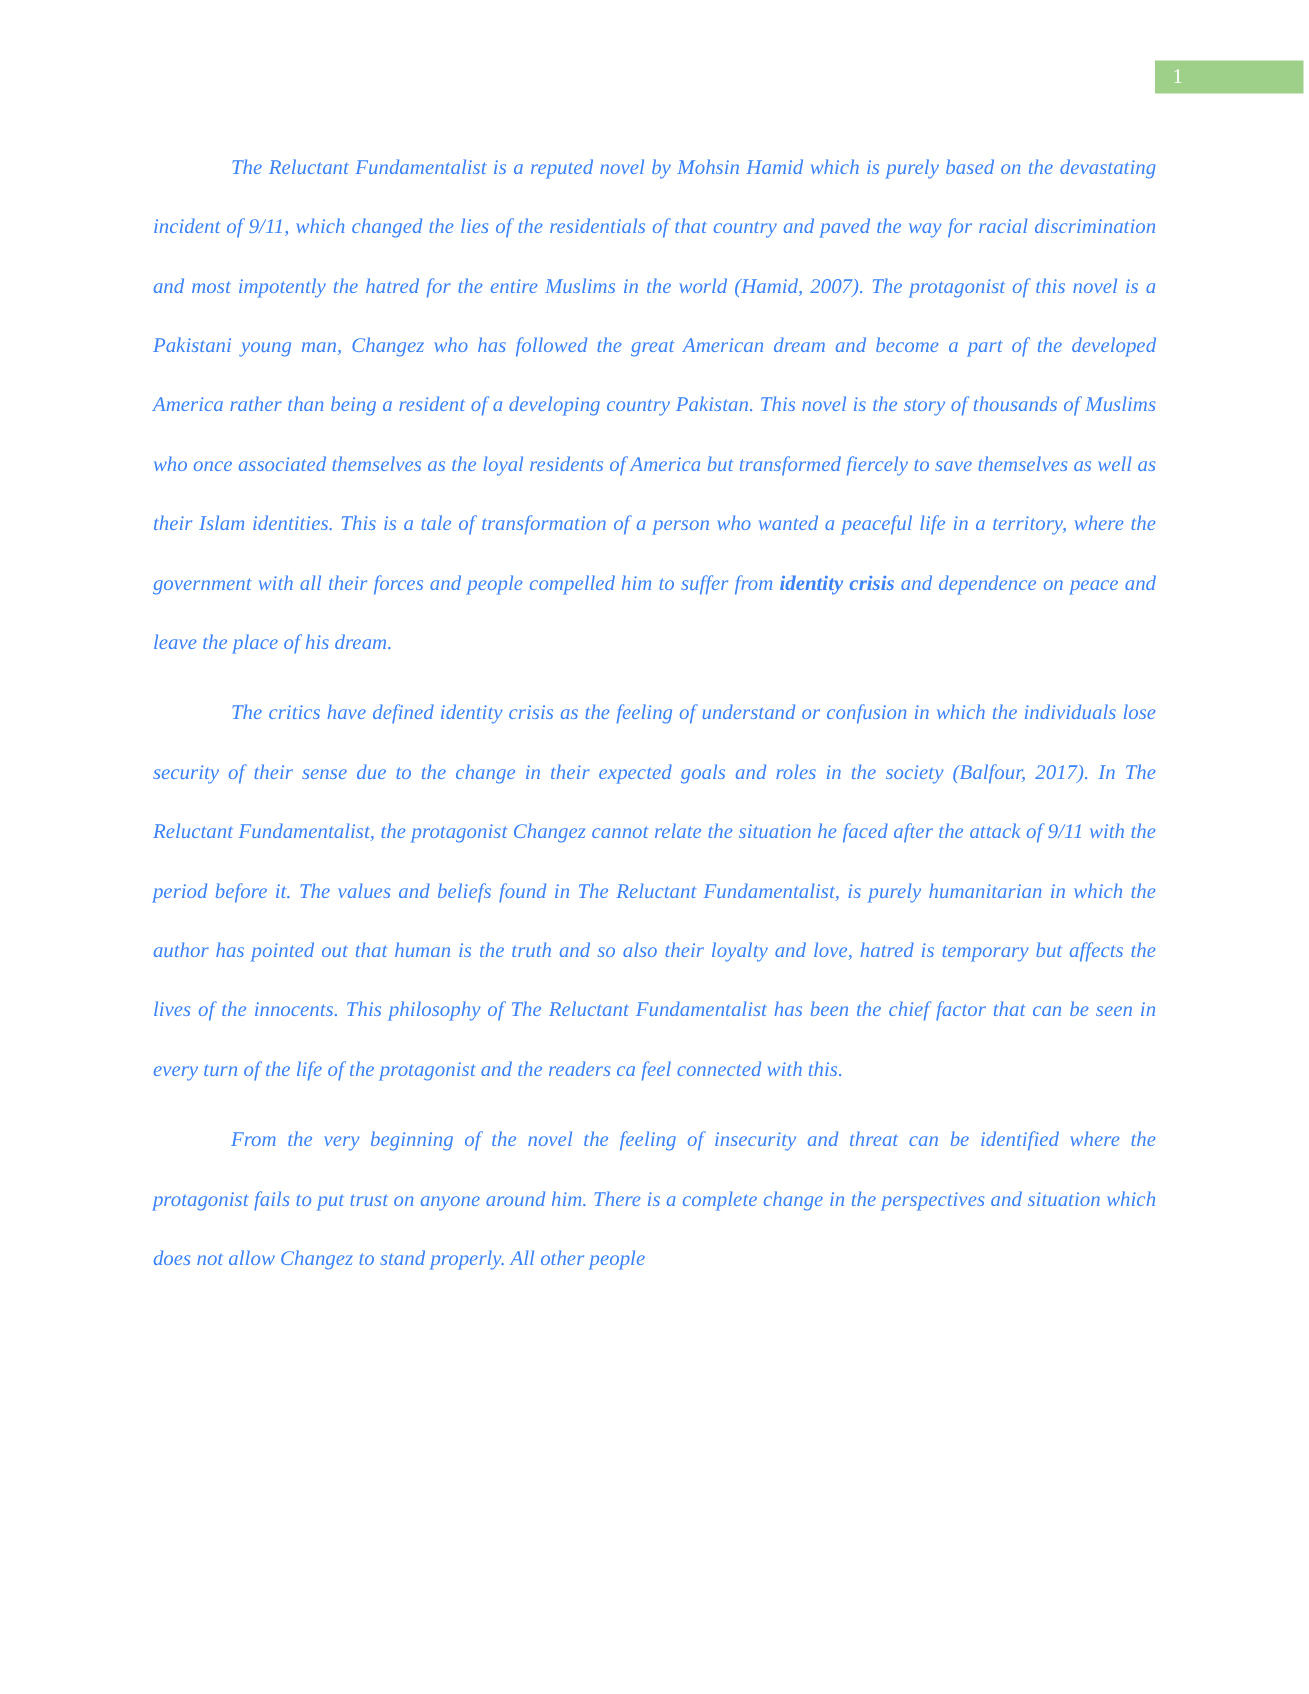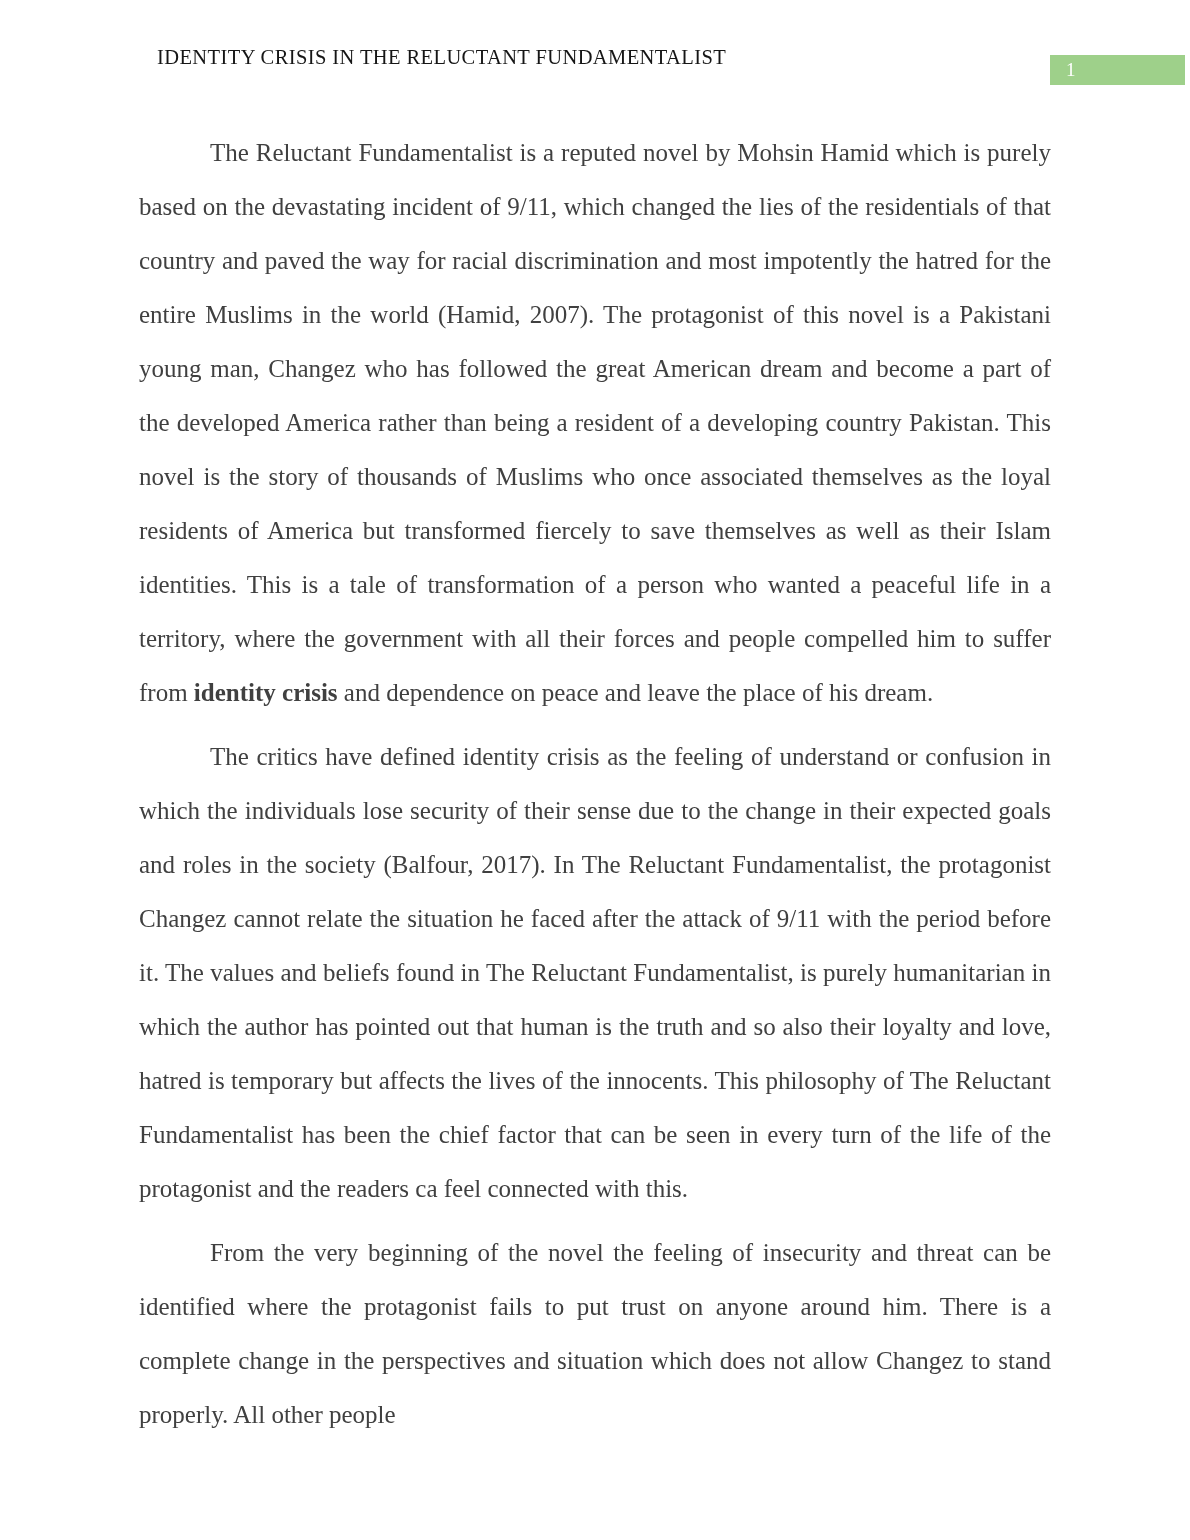--- a/index.html
+++ b/index.html
@@ -42,36 +42,36 @@
     color: #ffffff;
   }
   .content {
     position: absolute;
     left: 139px;
     top: 126px;
     width: 912px;
   }
   .para {
     margin: 0 0 10px 0;
-    font-size: 25px;
+    font-size: 19px;
     line-height: 54px;
     text-align: justify;
     text-indent: 71px;
-    color: #404040;
+    color: #3b82f6;
+    font-style: italic;
   }
   .para b {
     font-weight: bold;
   }
 </style>
 </head>
 <body>
 
 <div class="page">
 
-  <div class="running-head">IDENTITY CRISIS IN THE RELUCTANT FUNDAMENTALIST</div>
 
   <div class="page-number-box">
     <span class="page-number">1</span>
   </div>
 
   <div class="content">
 
     <p class="para"><span>The Reluctant Fundamentalist is a reputed novel by Mohsin Hamid which is purely based on the devastating incident of 9/11, which changed the lies of the residentials of that country and paved the way for racial discrimination and most impotently the hatred for the entire Muslims in the world (Hamid, 2007). The protagonist of this novel is a Pakistani young man, Changez who has followed the great American dream and become a part of the developed America rather than being a resident of a developing country Pakistan. This novel is the story of thousands of Muslims who once associated themselves as the loyal residents of America but transformed fiercely to save themselves as well as their Islam identities. This is a tale of transformation of a person who wanted a peaceful life in a territory, where the government with all their forces and people compelled him to suffer from </span><b>identity crisis</b><span> and dependence on peace and leave the place of his dream.</span></p>
 
     <p class="para">The critics have defined identity crisis as the feeling of understand or confusion in which the individuals lose security of their sense due to the change in their expected goals and roles in the society (Balfour, 2017). In The Reluctant Fundamentalist, the protagonist Changez cannot relate the situation he faced after the attack of 9/11 with the period before it. The values and beliefs found in The Reluctant Fundamentalist, is purely humanitarian in which the author has pointed out that human is the truth and so also their loyalty and love, hatred is temporary but affects the lives of the innocents. This philosophy of The Reluctant Fundamentalist has been the chief factor that can be seen in every turn of the life of the protagonist and the readers ca feel connected with this.</p>

